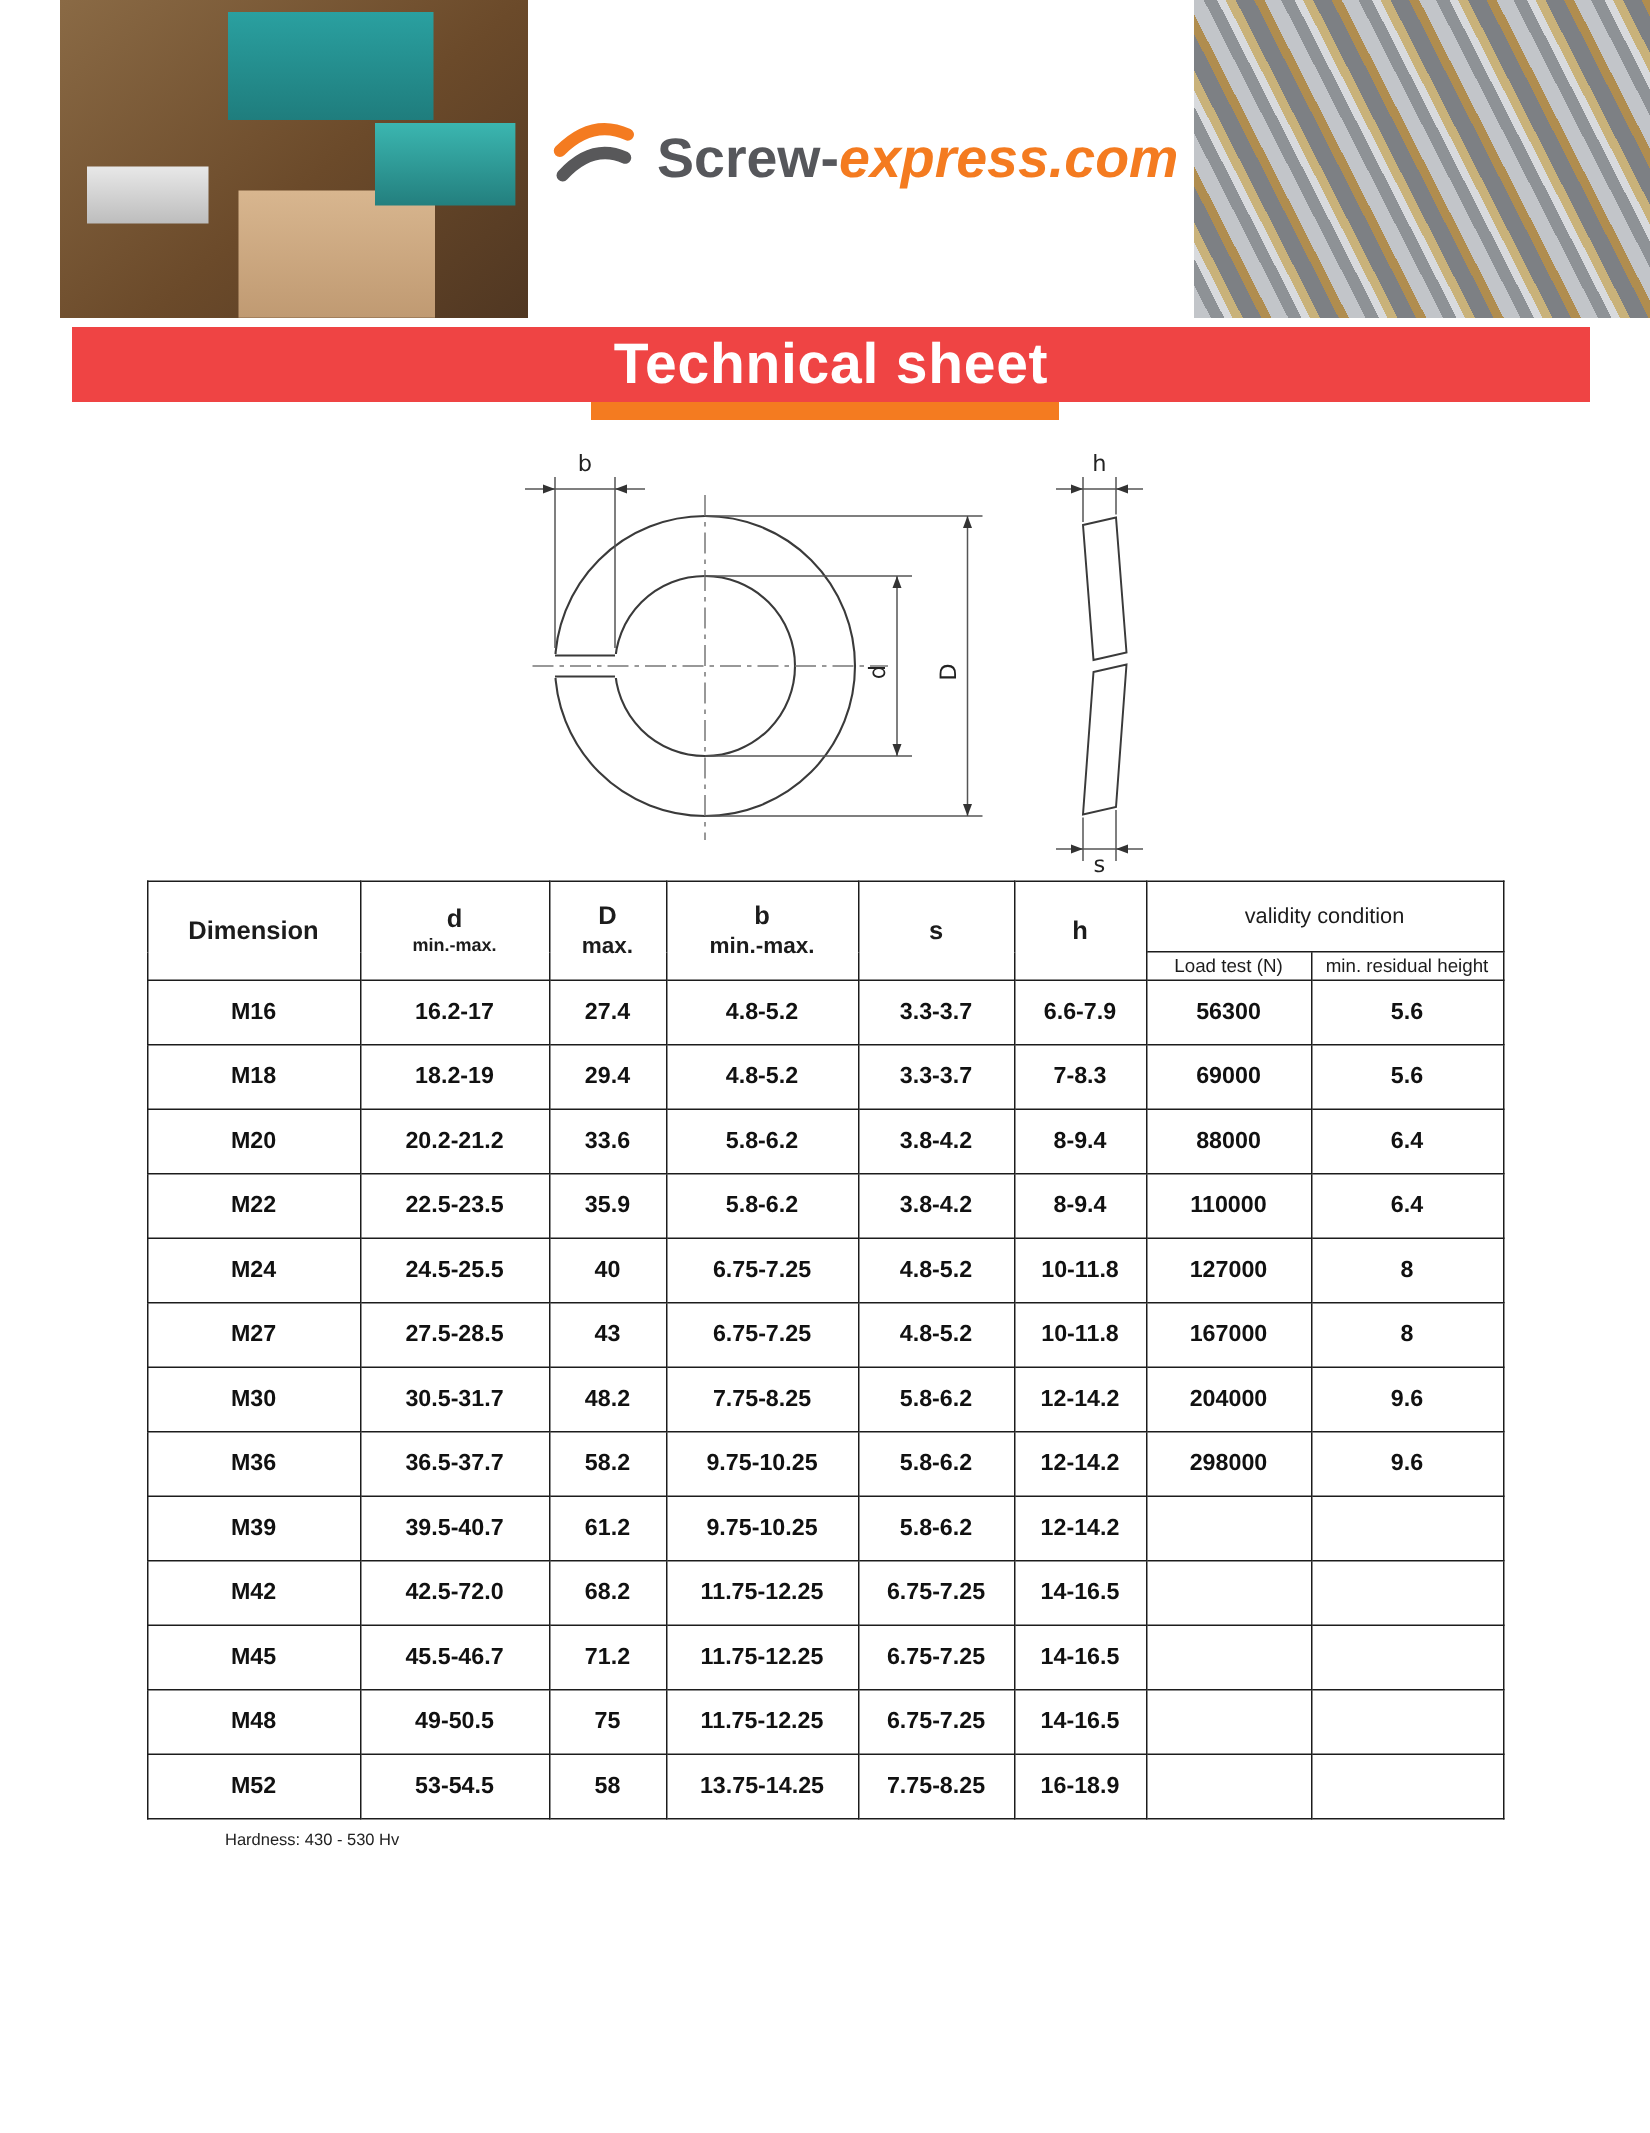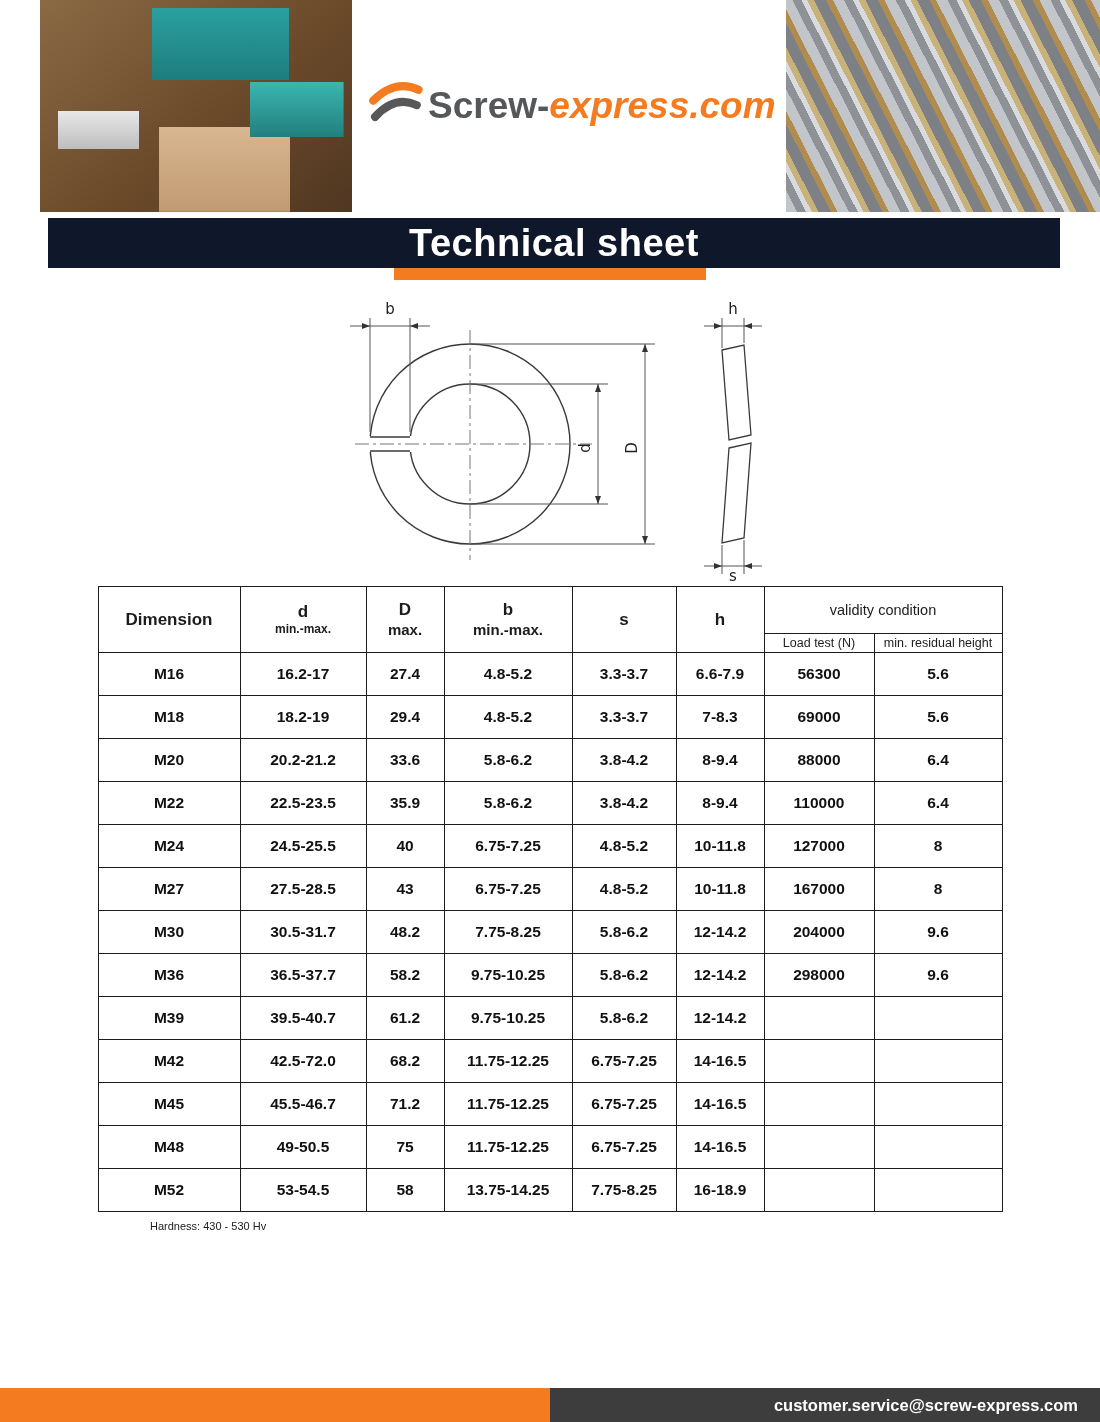--- a/index.html
+++ b/index.html
@@ -43,31 +43,32 @@
       repeating-linear-gradient(63deg,
         #c2c5c9 0 10px, #8e9296 10px 18px,
         #d8dadd 18px 23px, #c9b27a 23px 29px,
         #7d8084 29px 40px, #b08d4f 40px 46px);
   }
   .logo{
     flex:1 1 auto;
     display:flex;
     align-items:center;
     justify-content:center;
+    gap:10px;
   }
   .logo svg{display:block;}
   .brand-text{white-space:nowrap;font-size:37px;font-weight:bold;}
   .brand-prefix{color:#56575b;}
   .brand-suffix{color:#f47b20;font-style:italic;}
 
   
   .title-band{
     margin:6px 40px 0 48px;
     height:50px;
-    background:#0f172a;
+    background:#ef4444;
     display:flex;
     align-items:center;
     justify-content:center;
   }
   .title-band h1{
     margin:0;
     color:#ffffff;
     font-size:38px;
     font-weight:bold;
     letter-spacing:0.5px;
@@ -404,20 +405,14 @@
           <td>7.75-8.25</td>
           <td>16-18.9</td>
           <td></td>
           <td></td>
         </tr>
       </tbody>
   </table>
 
   <div class="hardness">Hardness: 430 - 530 Hv</div>
 
-  <footer class="footer">
-    <div class="footer-accent"></div>
-    <div class="footer-dark">
-      <span>customer.service@screw-express.com</span>
-    </div>
-  </footer>
 
 </div>
 
 </body></html>

